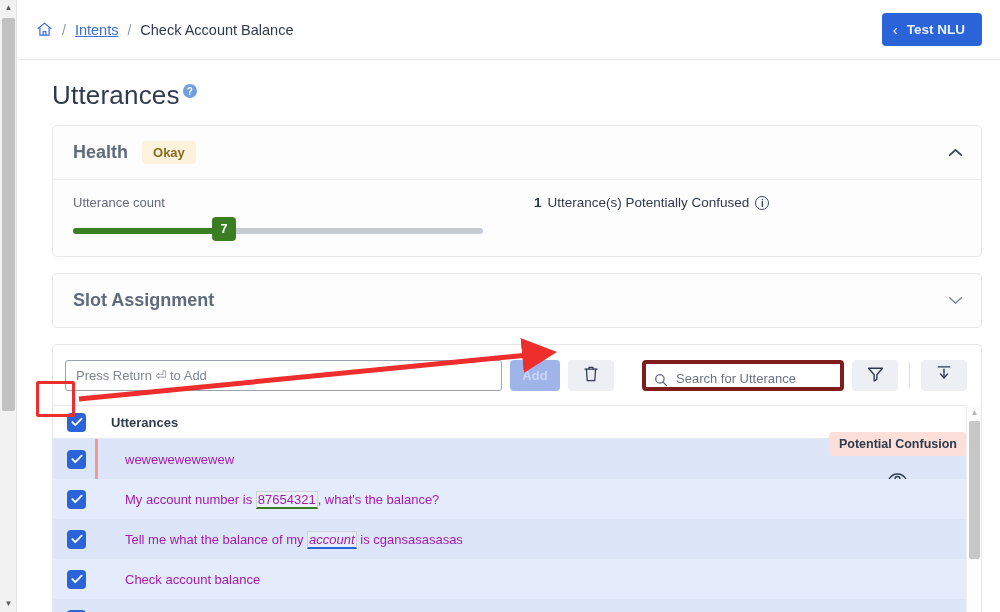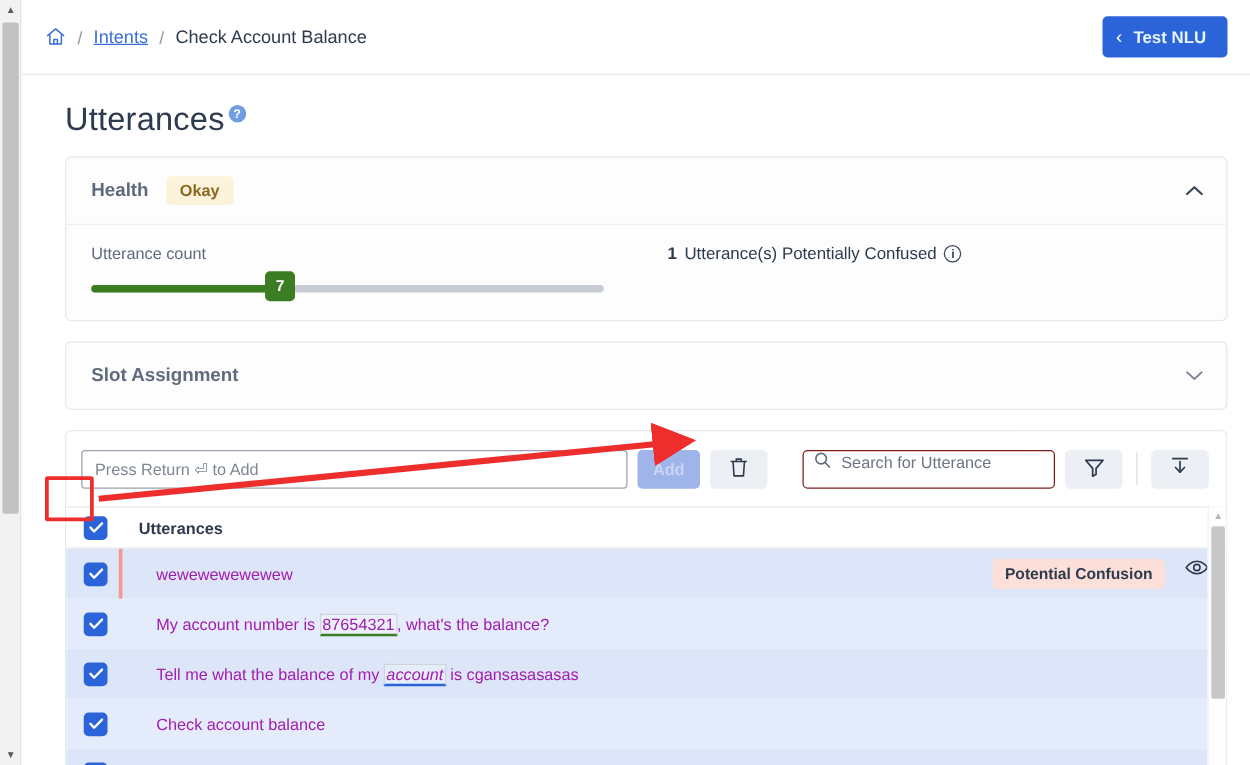--- a/index.html
+++ b/index.html
@@ -70,21 +70,21 @@
 
   
   .card {
     margin: 0 0 16px 16px; width: 930px;
     border: 1px solid #e6e8ec; border-radius: 5px; background: #fdfdfe;
   }
   .card-head {
     height: 53px; display: flex; align-items: center; padding: 0 18px 0 20px;
     cursor: pointer;
   }
-  .card-title { font-size: 15px; font-weight: bold; color: #5f6b7d; }
+  .card-title { font-size: 18px; font-weight: bold; color: #5f6b7d; }
   .status-pill {
     margin-left: 14px; background: #fdf3dd; color: #8a6a1e;
     font-size: 13px; font-weight: bold; padding: 4px 11px; border-radius: 4px;
   }
   .card-chevron { margin-left: auto; color: #3c4858; font-size: 13px; line-height: 1; }
 
   .card-body { border-top: 1px solid #edeff2; padding: 15px 20px 20px 20px; display: flex; }
   .count-block { width: 445px; }
   .count-label { font-size: 13px; color: #5f6b7d; margin-bottom: 16px; }
 
@@ -134,22 +134,22 @@
     cursor: default; font-family: "Liberation Sans", sans-serif;
   }
   .icon-btn {
     margin-left: 8px; width: 46px; height: 31px; border: none; border-radius: 4px;
     background: #eceff4; color: #2e3a4d;
     display: inline-flex; align-items: center; justify-content: center; cursor: pointer;
   }
   .toolbar-right { margin-left: auto; display: flex; align-items: center; }
   .search-box {
     position: relative; width: 202px; height: 31px;
-    border: 1px solid #7f1d1d; border-radius: 4px; background: #fff;
-    display: flex; align-items: flex-start; padding-left: 8px;
+    border: 4px solid #7f1d1d; border-radius: 4px; background: #fff;
+    display: flex; align-items: flex-end; padding-left: 8px;
   }
   .search-box .mag { color: #5f6b7d; display: inline-flex; }
   .search-input {
     border: none; outline: none; background: transparent; margin-left: 6px;
     font-size: 13px; color: #3c4858; width: 160px;
     font-family: "Liberation Sans", sans-serif;
   }
   .search-input::placeholder { color: #6c7483; }
   .tool-divider { width: 1px; height: 26px; background: #d9dde4; margin: 0 3px 0 11px; }
 
@@ -173,21 +173,21 @@
   .row-text { margin-left: 39px; font-size: 13px; color: #a21caf; }
   .row-text .ent-green {
     border: 1px solid #cfd4dc; border-bottom: 2px solid #3a7d22;
     padding: 0 1px; background: rgba(255,255,255,.25);
   }
   .row-text .ent-blue {
     border: 1px solid #cfd4dc; border-bottom: 2px solid #2b64d9;
     padding: 0 1px; background: rgba(255,255,255,.25); font-style: italic;
   }
 
-  .row-right { margin-left: auto; display: flex; gap: 16px; padding-right: 14px; }
+  .row-right { margin-left: auto; display: flex; align-items: center; gap: 16px; padding-right: 14px; flex-direction: column; }
   .confusion-badge {
     background: #fbdfd8; color: #2e3a4d; font-size: 12.5px; font-weight: bold;
     padding: 5px 10px; border-radius: 4px;
   }
   .eye-btn { color: #2e3a4d; display: inline-flex; cursor: pointer; }
 
   
   .cb {
     width: 19px; height: 19px; border-radius: 4px; background: #2b64d9;
     display: inline-flex; align-items: center; justify-content: center; flex: none; cursor: pointer;

